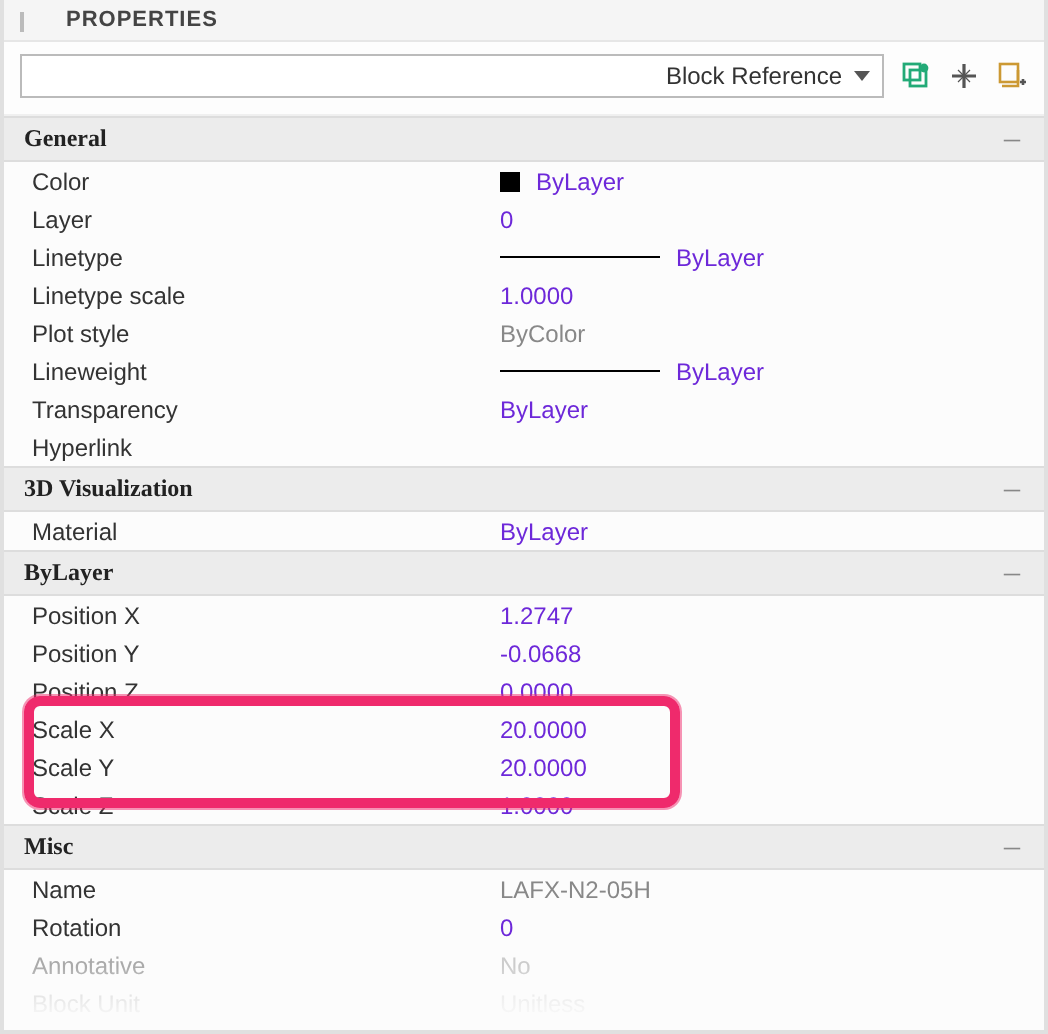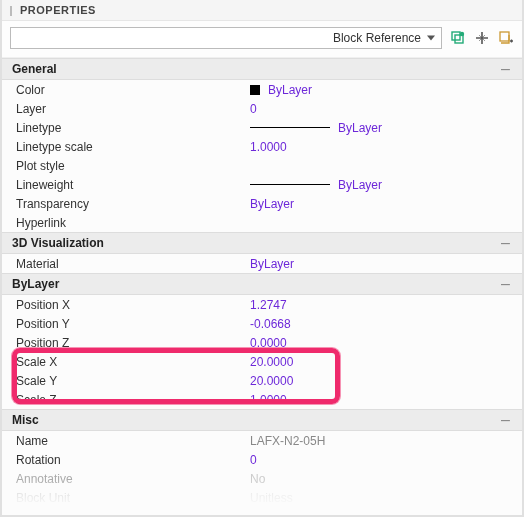--- a/index.html
+++ b/index.html
@@ -17,21 +17,21 @@
   .panel-title {
     background: #f5f5f5;
     padding: 4px 8px;
     font-size: 11px;
     font-weight: 600;
     letter-spacing: 0.5px;
     color: #444;
     border-bottom: 1px solid #e6e6e6;
     display: flex;
     align-items: center;
-    gap: 6px;
+    gap: 19px;
   }
   .panel-title .grip {
     display: inline-flex;
     flex-direction: column;
     gap: 1px;
     padding-right: 2px;
   }
   .panel-title .grip span {
     width: 2px; height: 2px; background:#bbb; display:block;
   }
@@ -73,20 +73,21 @@
     background: #ececec;
     border-top: 1px solid #ddd;
     border-bottom: 1px solid #ddd;
     padding: 3px 8px 3px 10px;
     font-weight: 600;
     font-size: 12px;
     display: flex;
     justify-content: space-between;
     align-items: center;
     color:#222;
+    font-family:Liberation Serif, serif;
   }
   .section-header .collapse {
     color:#888;
     font-size: 16px;
     line-height: 10px;
     font-weight: 400;
     padding-right:4px;
   }
   .row {
     display: flex;
@@ -208,20 +209,21 @@
       <span class="linebar"></span>
       <span>ByLayer</span>
     </div>
   </div>
   <div class="row">
     <div class="label">Linetype scale</div>
     <div class="value">1.0000</div>
   </div>
   <div class="row">
     <div class="label">Plot style</div>
+    <div class="value readonly">ByColor</div>
   </div>
   <div class="row">
     <div class="label">Lineweight</div>
     <div class="value">
       <span class="linebar thick" style="border-top-width:1px;"></span>
       <span>ByLayer</span>
     </div>
   </div>
   <div class="row">
     <div class="label">Transparency</div>

